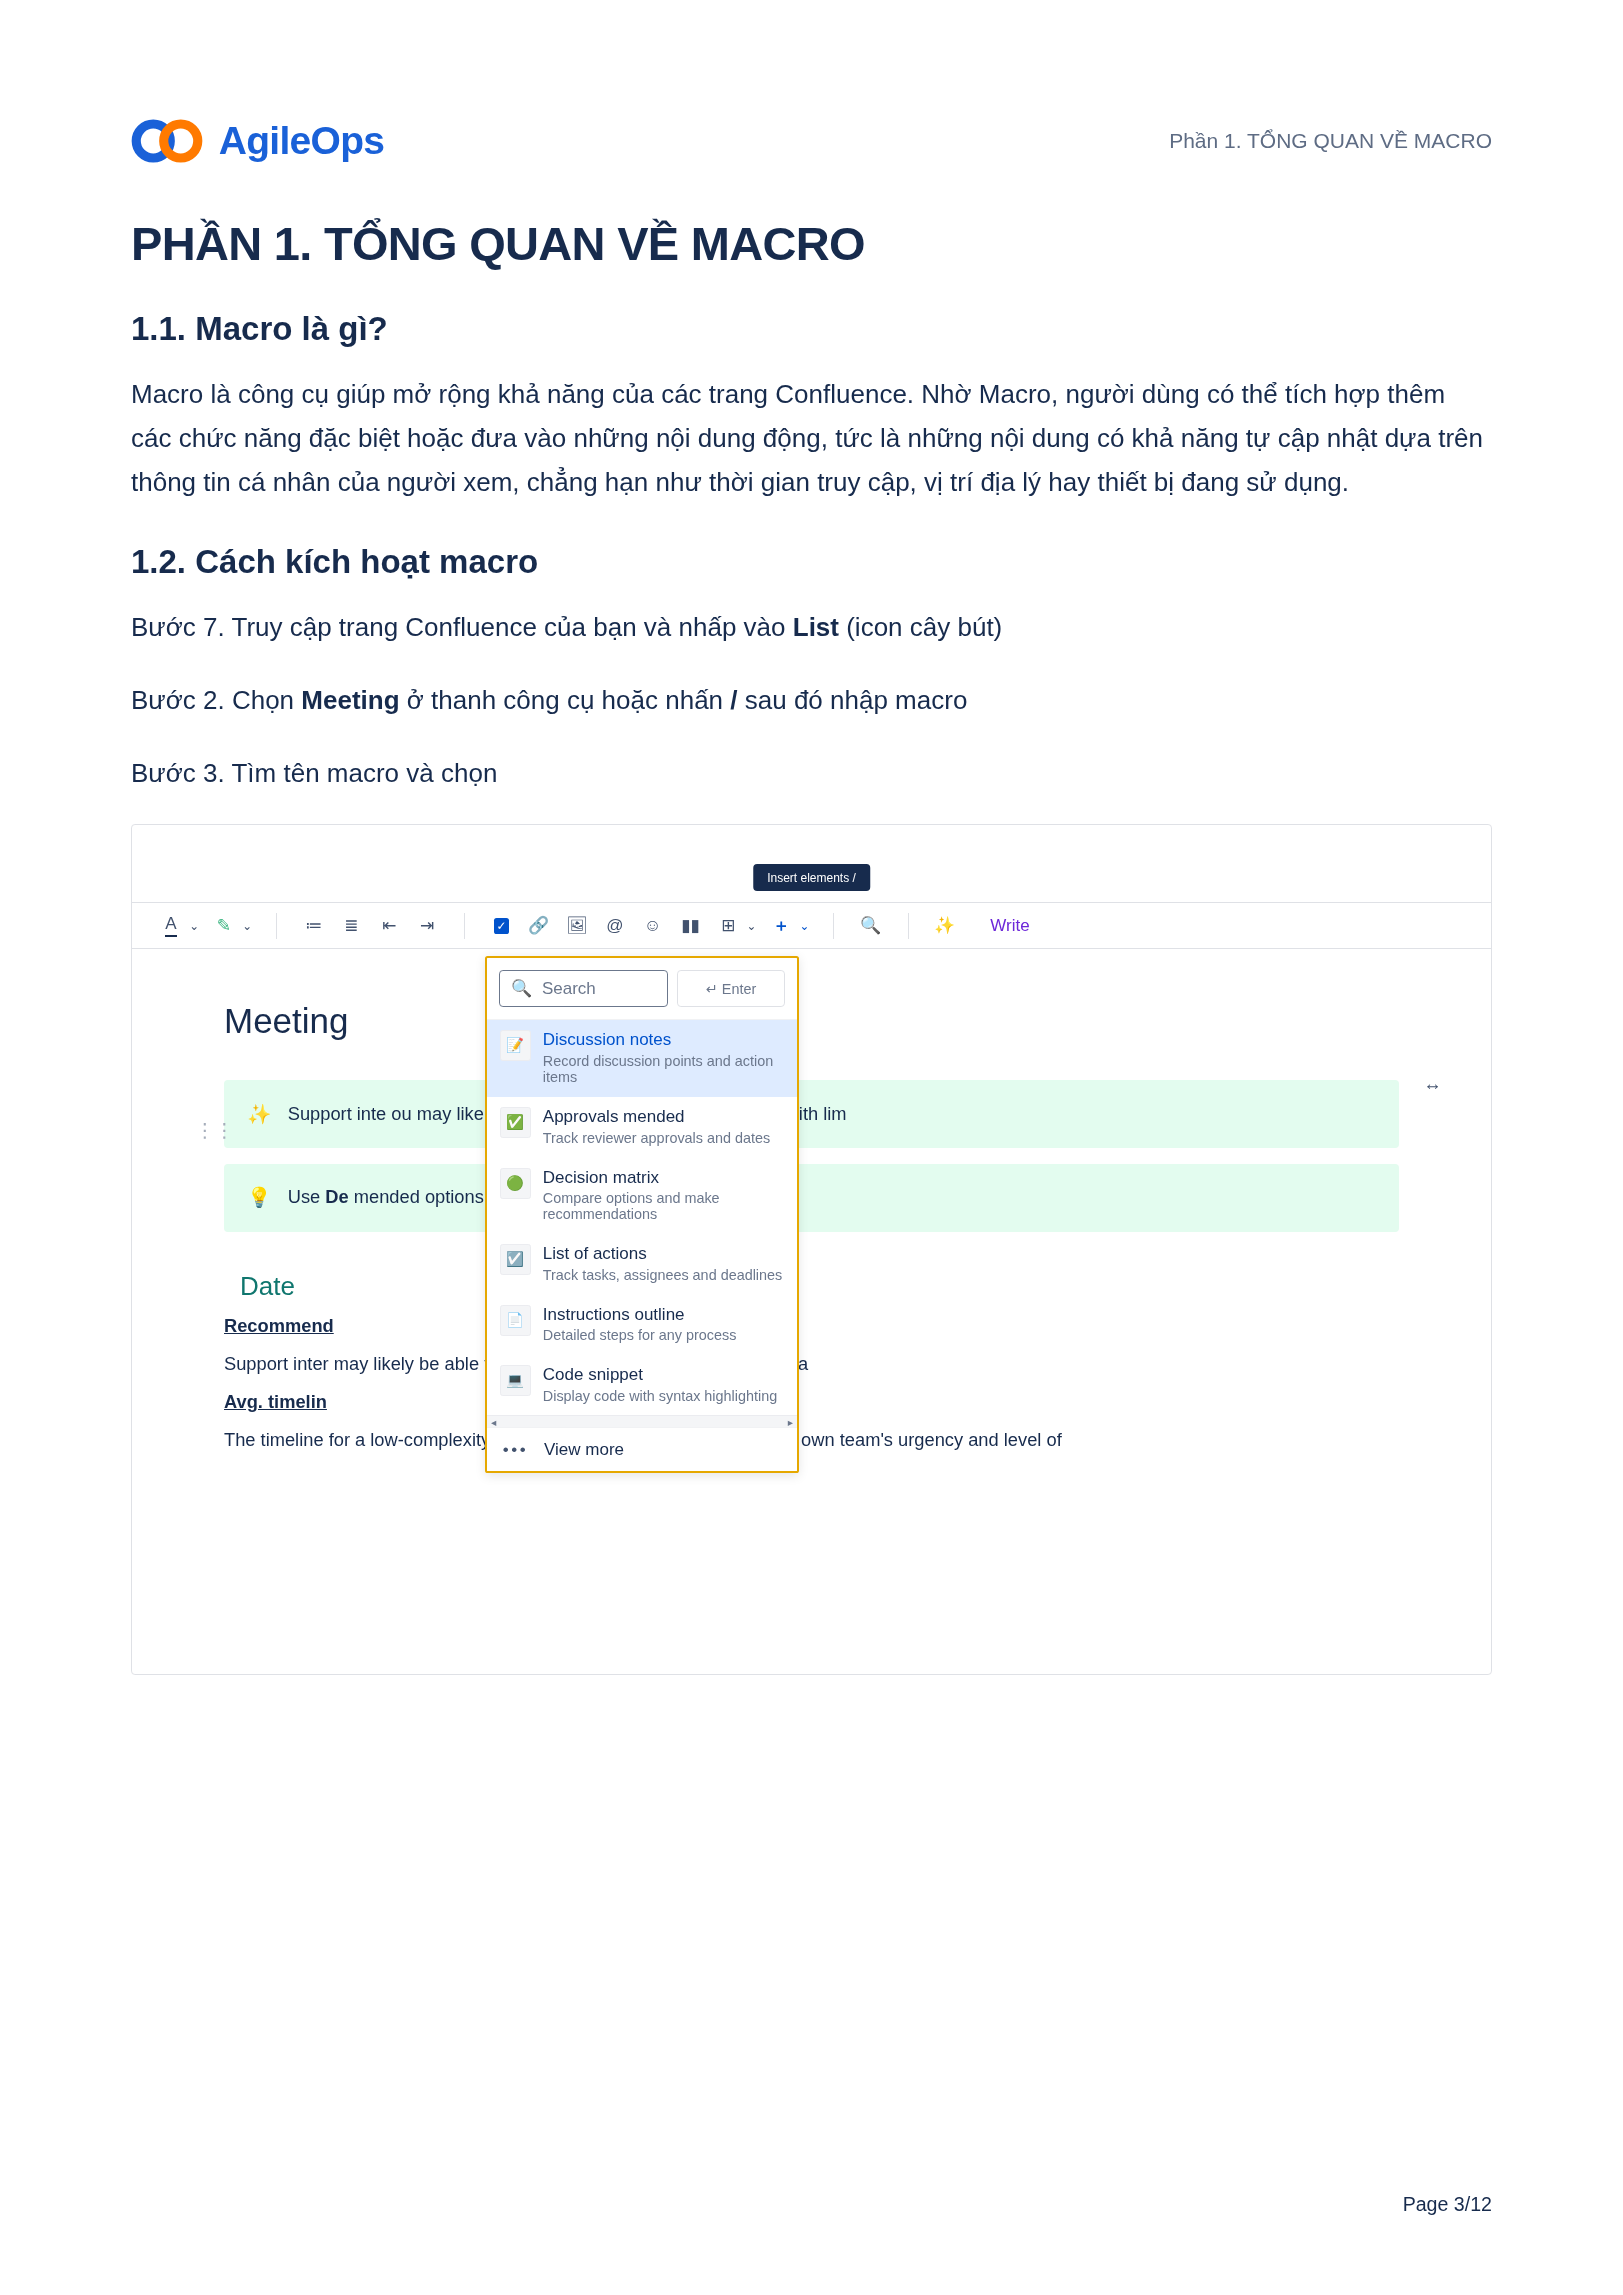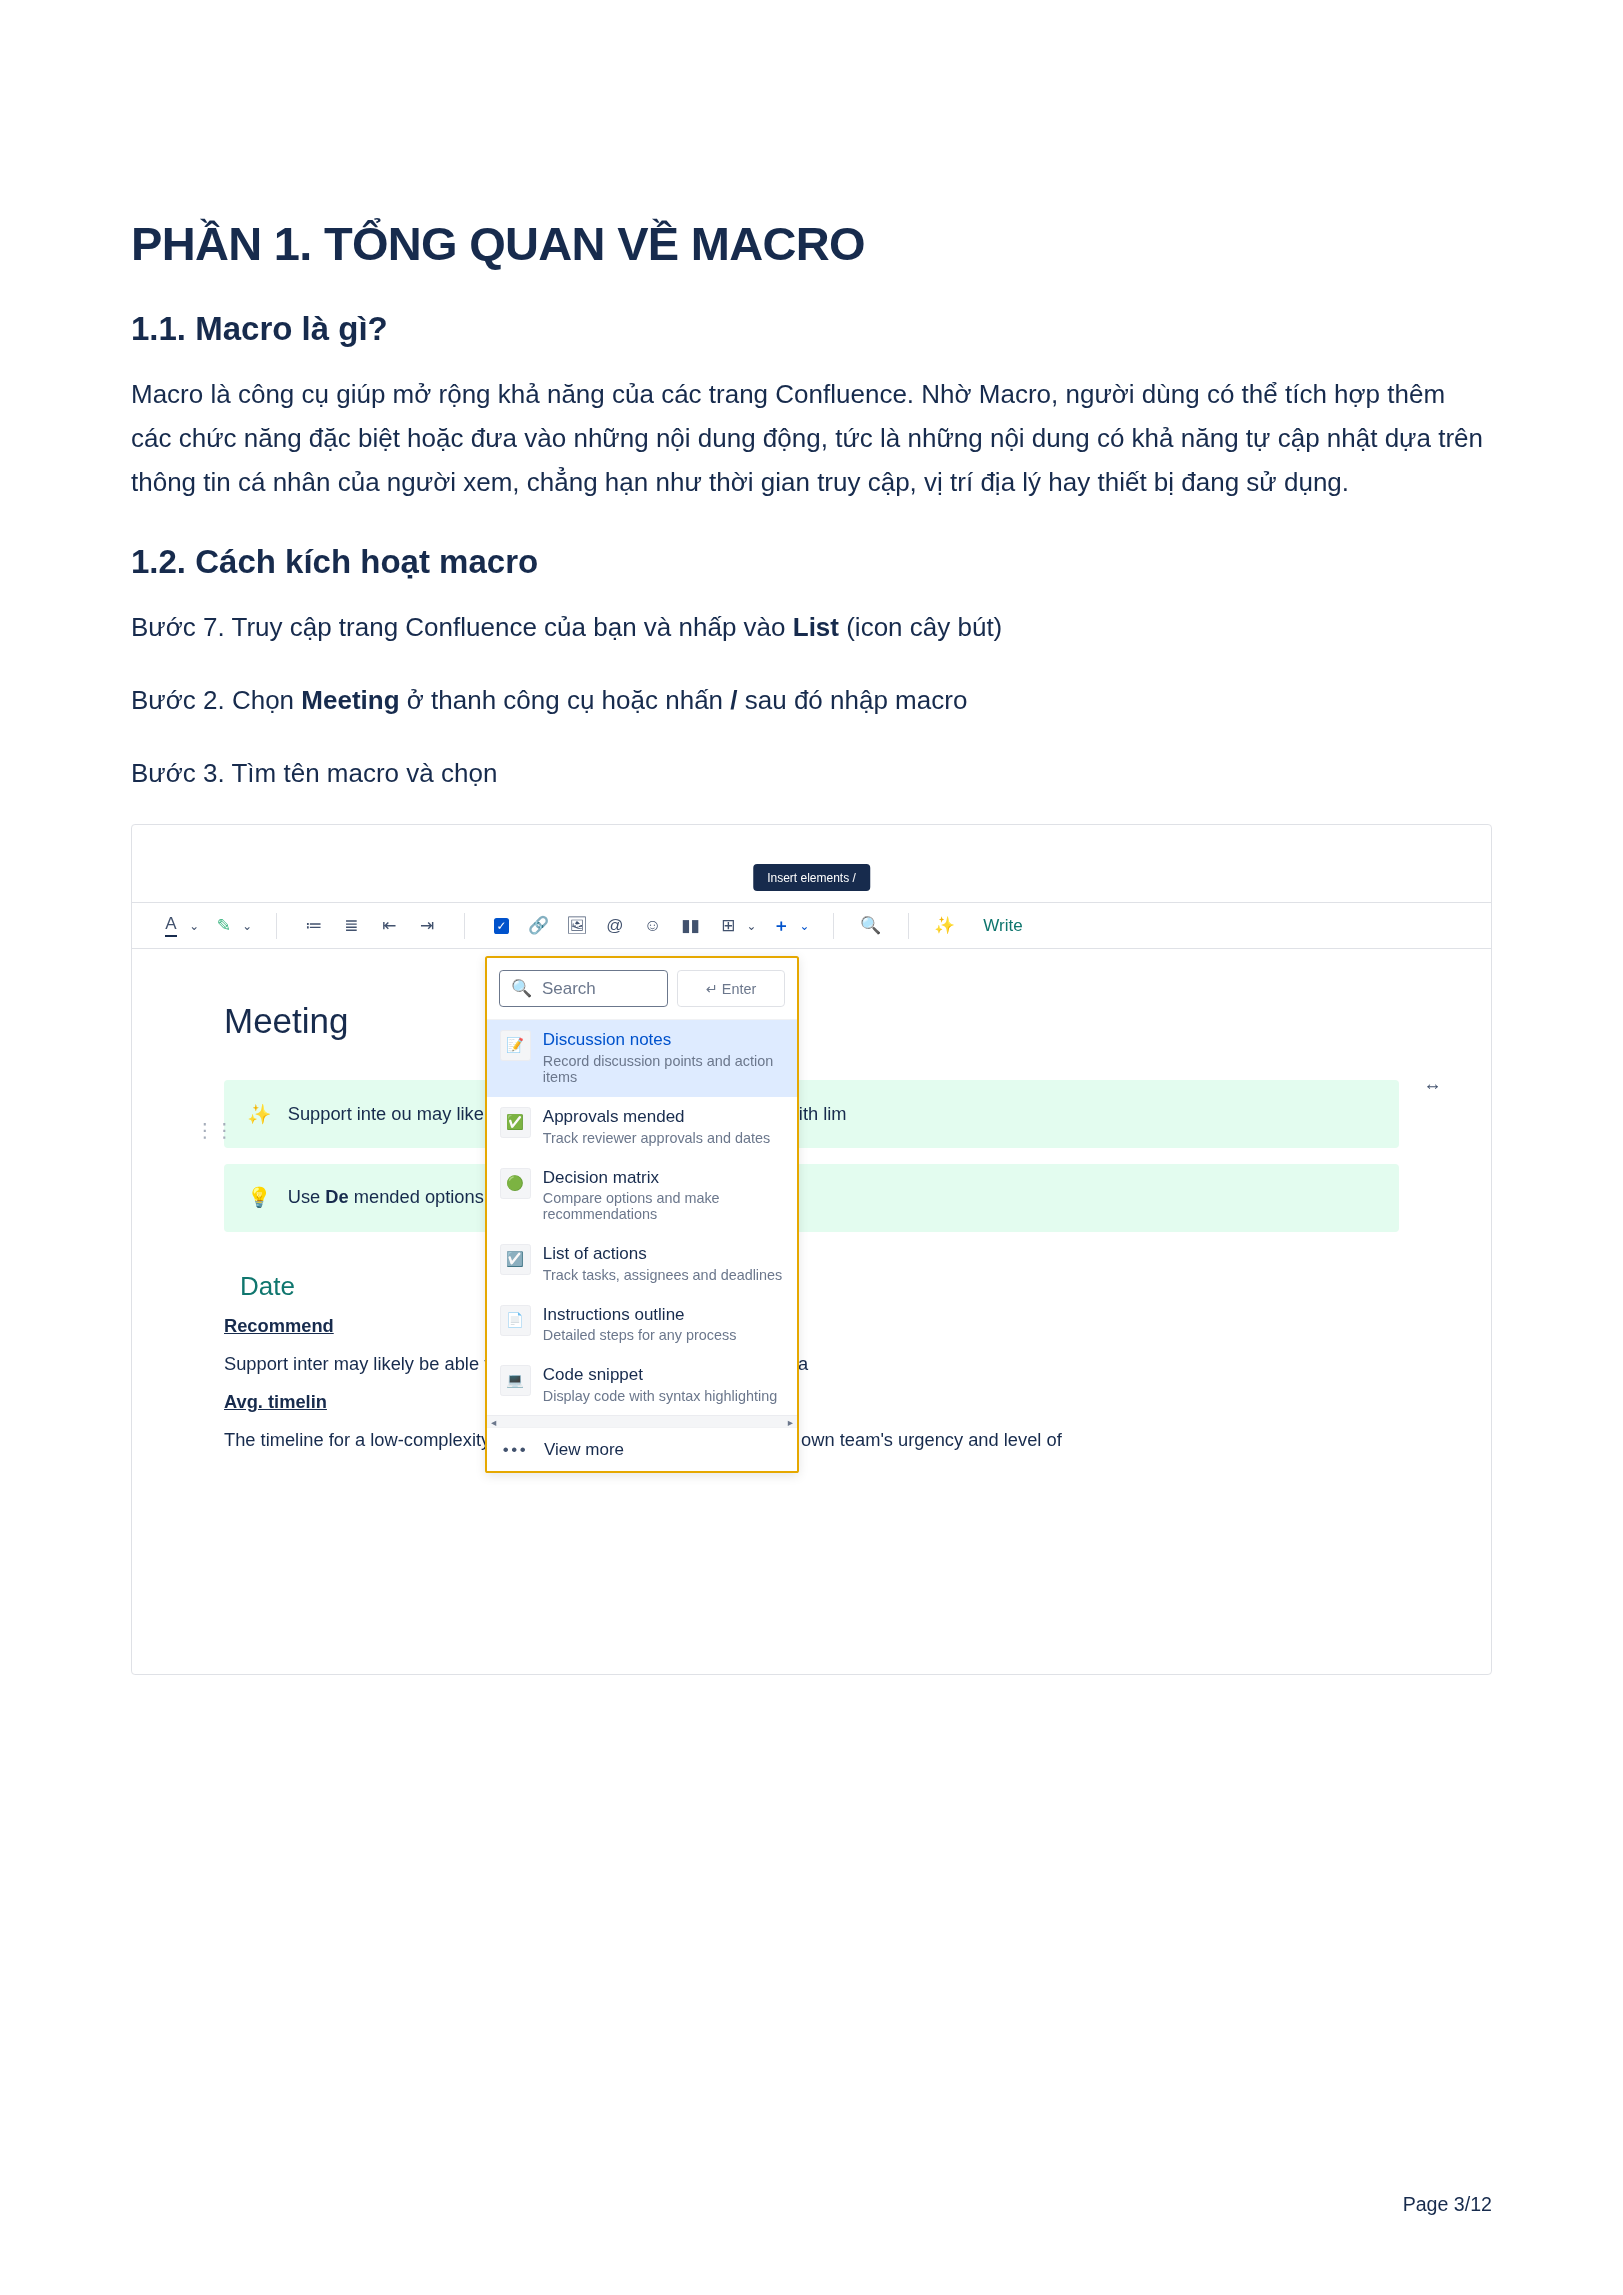--- a/index.html
+++ b/index.html
@@ -116,21 +116,21 @@
     margin: 0 11.8px;
   }
   .toolbar .btn {
     width: 26px; height: 26px;
     display: inline-flex; align-items: center; justify-content: center;
     font-size: 17px;
     color: #42526e;
     border-radius: 2.6px;
   }
   .toolbar .btn.accent { color: var(--accent-blue); font-weight: 700; }
-  .toolbar .write-label { font-size: 17px; color: #0f766e; margin-left: 13px; }
+  .toolbar .write-label { font-size: 17px; color: #6d28d9; margin-left: 20px; }
   .toolbar .chev { font-size: 11.8px; color: #42526e; margin-left: -6.5px; }
 
   .doc-area {
     position: absolute;
     top: 124px; left: 0; right: 0; bottom: 0;
     padding: 52px 92px 0 92px;
     overflow: hidden;
   }
   .drag-handle {
     position: absolute;
@@ -257,20 +257,32 @@
     bottom: 79px; right: 131px;
     font-size: 19.6px;
     color: #172b4d;
   }
 </style>
 </head>
 <body>
 
 <div class="page">
 
+  <div class="top-header">
+    <div class="logo">
+      <span class="logo-mark">
+        <svg viewBox="0 0 110 70">
+          <circle cx="34" cy="35" r="26" fill="none" stroke="#1a61d8" stroke-width="14"></circle>
+          <circle cx="76" cy="35" r="26" fill="none" stroke="#ff7a00" stroke-width="14"></circle>
+        </svg>
+      </span>
+      <span class="logo-text">AgileOps</span>
+    </div>
+    <div class="header-caption">Phần 1. TỔNG QUAN VỀ MACRO</div>
+  </div>
 
   <div class="content">
     <h1 class="page-title">PHẦN 1. TỔNG QUAN VỀ MACRO</h1>
 
     <h2 class="subsection">1.1. Macro là gì?</h2>
     <p class="body-text">Macro là công cụ giúp mở rộng khả năng của các trang Confluence. Nhờ Macro, người dùng có thể tích hợp thêm các chức năng đặc biệt hoặc đưa vào những nội dung động, tức là những nội dung có khả năng tự cập nhật dựa trên thông tin cá nhân của người xem, chẳng hạn như thời gian truy cập, vị trí địa lý hay thiết bị đang sử dụng.</p>
 
     <h2 class="subsection">1.2. Cách kích hoạt macro</h2>
 
     <p class="step-line">

